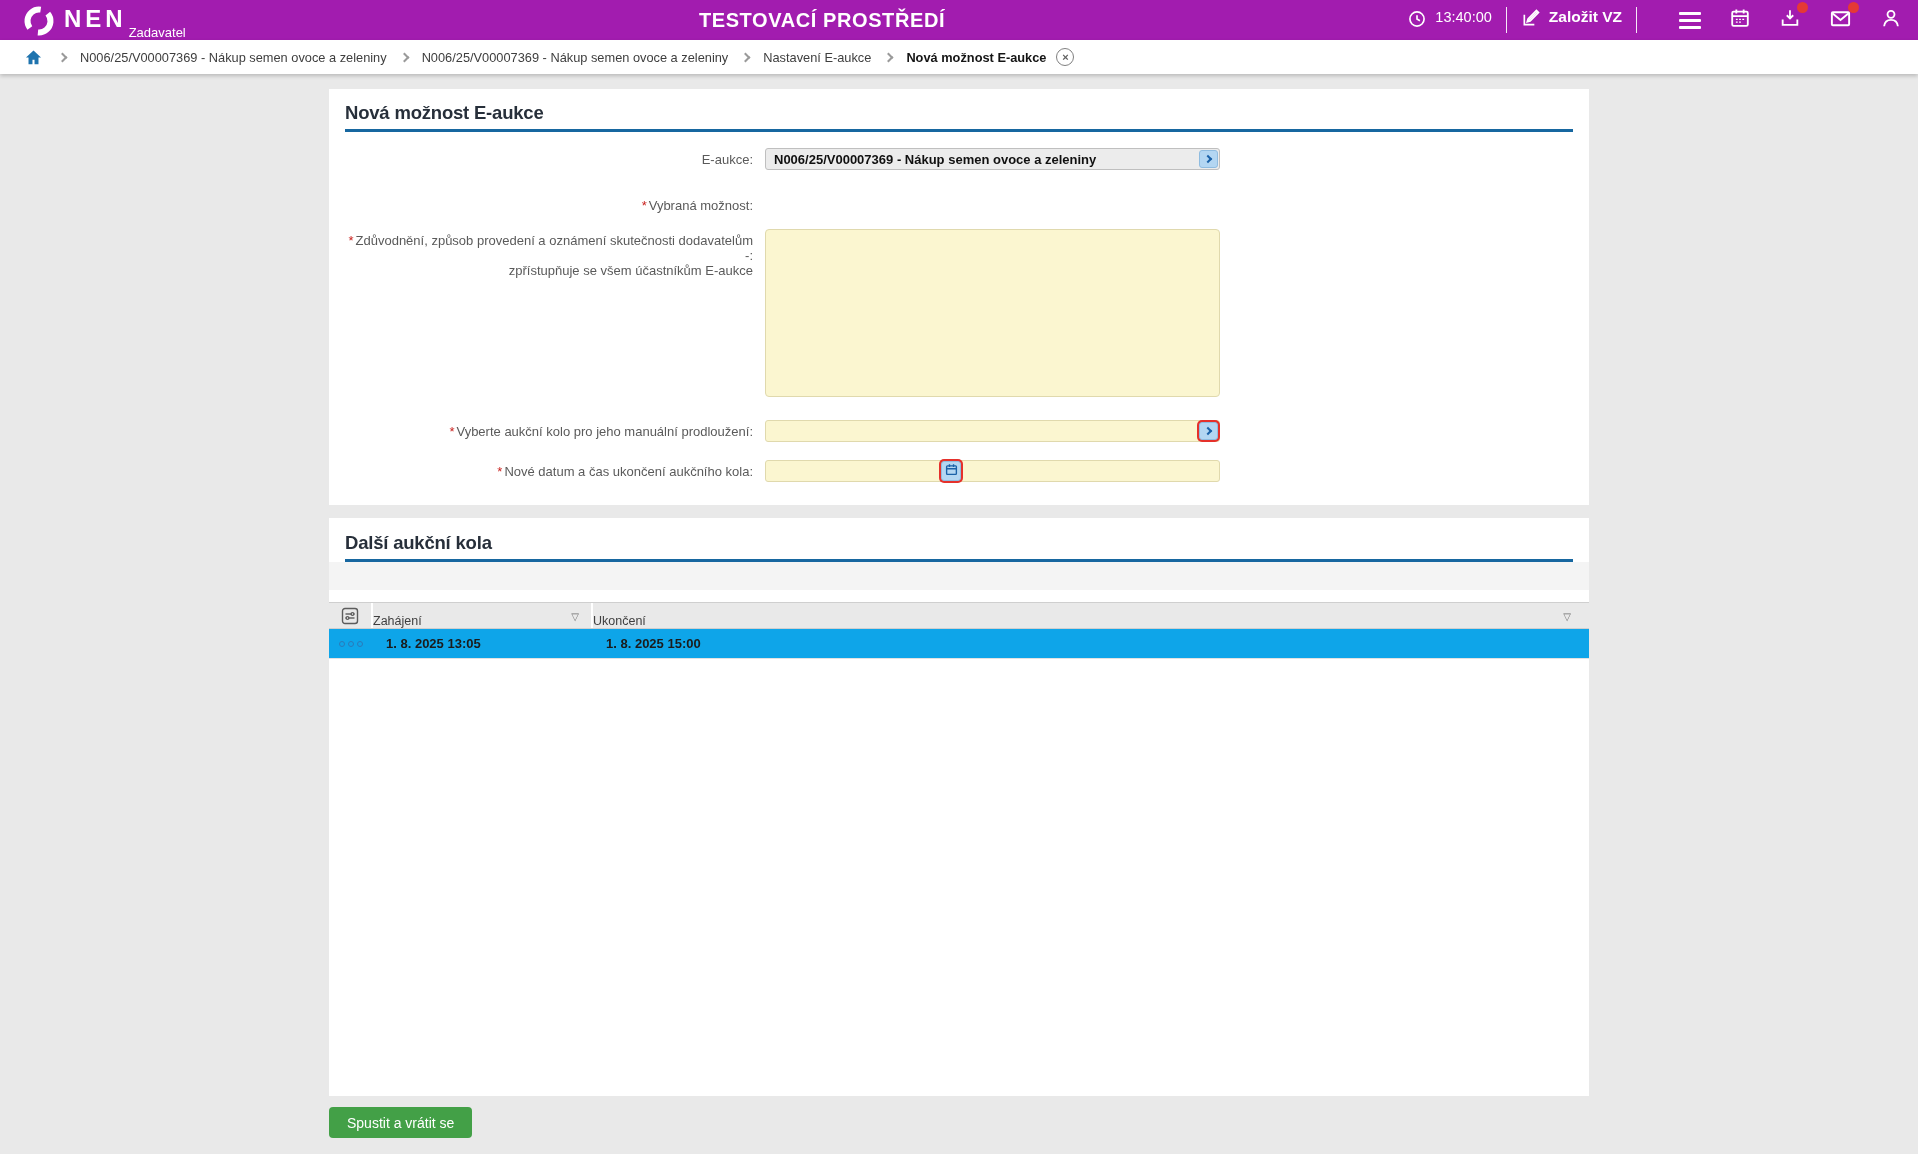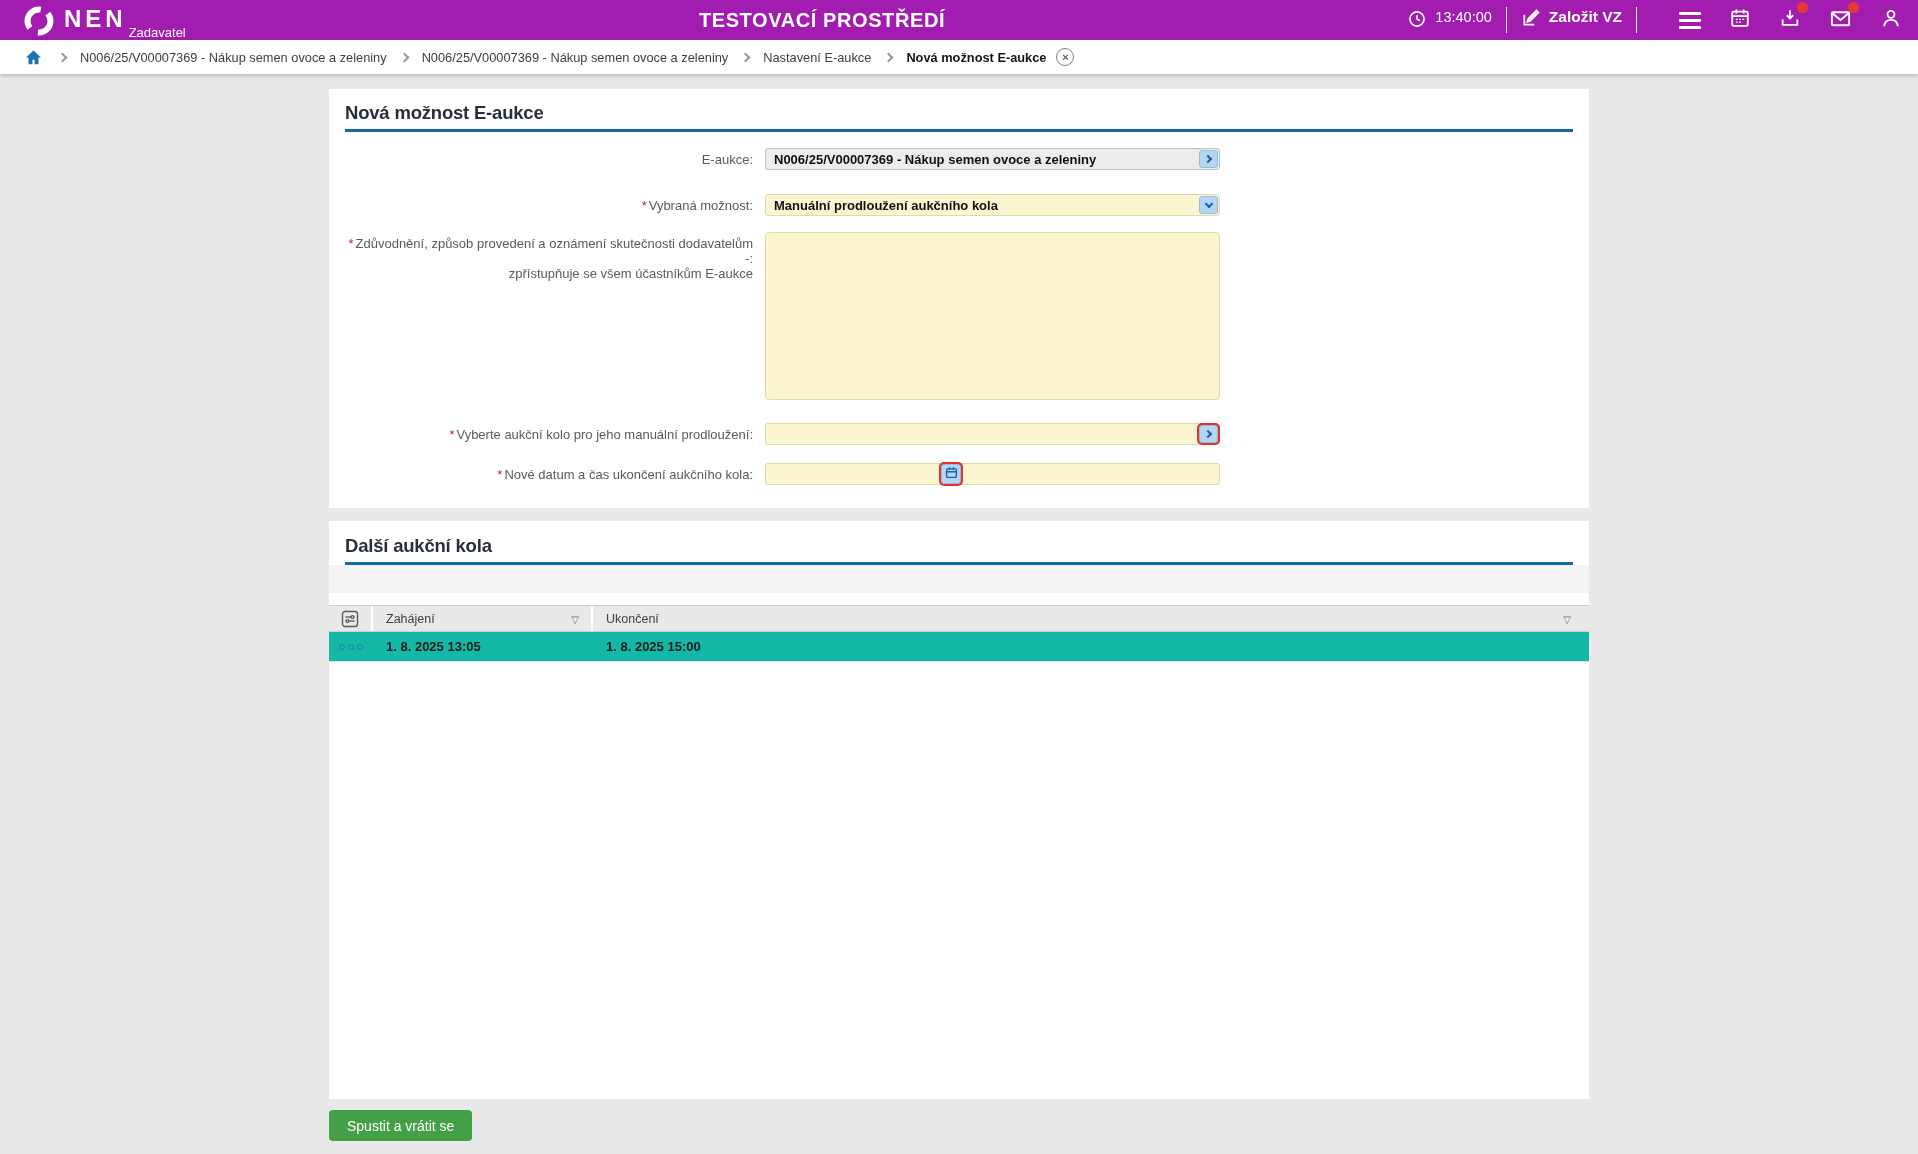--- a/index.html
+++ b/index.html
@@ -99,28 +99,28 @@
   
   .panel-table { margin-top:13px; height:578px; padding-top:12px; }
   .pt-pad { padding:0 16px; }
   .toolbar-strip { height:28px; background:#f4f4f4; margin-top:0; }
   .tbl-gap { height:12px; }
   .table-head {
     height:27px; background:#e9e9e9; border-top:1px solid #cfcfcf; border-bottom:1px solid #cfcfcf;
     display:flex; align-items:stretch; font-size:12.5px; color:#3f3f3f;
   }
   .th-icon { width:44px; border-right:2px solid #fff; display:flex; align-items:center; justify-content:center; }
-  .th { position:relative; display:flex; align-items:center; padding-left:13px; }
+  .th { position:relative; display:flex; align-items:flex-end; }
   .th-start { width:220px; border-right:2px solid #fff; }
   .th-end { flex:1; }
   .sort-glyph { position:absolute; right:12px; top:50%; transform:translateY(-50%); font-size:10px; color:#6f6f6f; }
   .sort-far { right:18px; }
   .table-row {
     height:30px; display:flex; align-items:center; border-bottom:1px solid #e2e2e2;
-    font-size:13px; font-weight:bold; color:#1b1b1b; background:#14b8a6;
+    font-size:13px; font-weight:bold; color:#1b1b1b; background:#0ea5e9;
   }
   .tr-icon { width:44px; display:flex; justify-content:center; gap:3px; cursor:pointer; }
   .tr-icon i { width:6px; height:6px; border:1.6px solid #2a7ab9; border-radius:50%; }
   .td-start { width:220px; padding-left:13px; }
   .td-end { flex:1; padding-left:13px; }
   
   .footer-bar { width:1260px; margin:11px auto 0; display:flex; justify-content:flex-start; }
   .btn-green {
     background:#43a047; color:#fff; border:none; border-radius:4px;
     height:31px; padding:0 18px; font-size:14px; margin-right:6px;
@@ -248,26 +248,20 @@
           <button class="side-btn">
             <span class="chv-r"></span>
           </button>
         </div>
       </div>
 
       <div class="frow mb16">
         <div class="flabel">
           <span class="req">*</span><span>Vybraná možnost:</span>
         </div>
-        <div class="fctrl">
-          <div class="field field-yellow field-bold">Manuální prodloužení aukčního kola</div>
-          <button class="side-btn">
-            <span class="chv-d"></span>
-          </button>
-        </div>
       </div>
 
       <div class="frow mb19">
         <div class="flabel">
           <span class="req">*</span><span>Zdůvodnění, způsob provedení a oznámení skutečnosti dodavatelům -:</span><br>
           <span>zpřístupňuje se všem účastníkům E-aukce</span>
         </div>
         <div class="fctrl">
           <textarea class="textarea-yellow" value="" style=""></textarea>
         </div>

